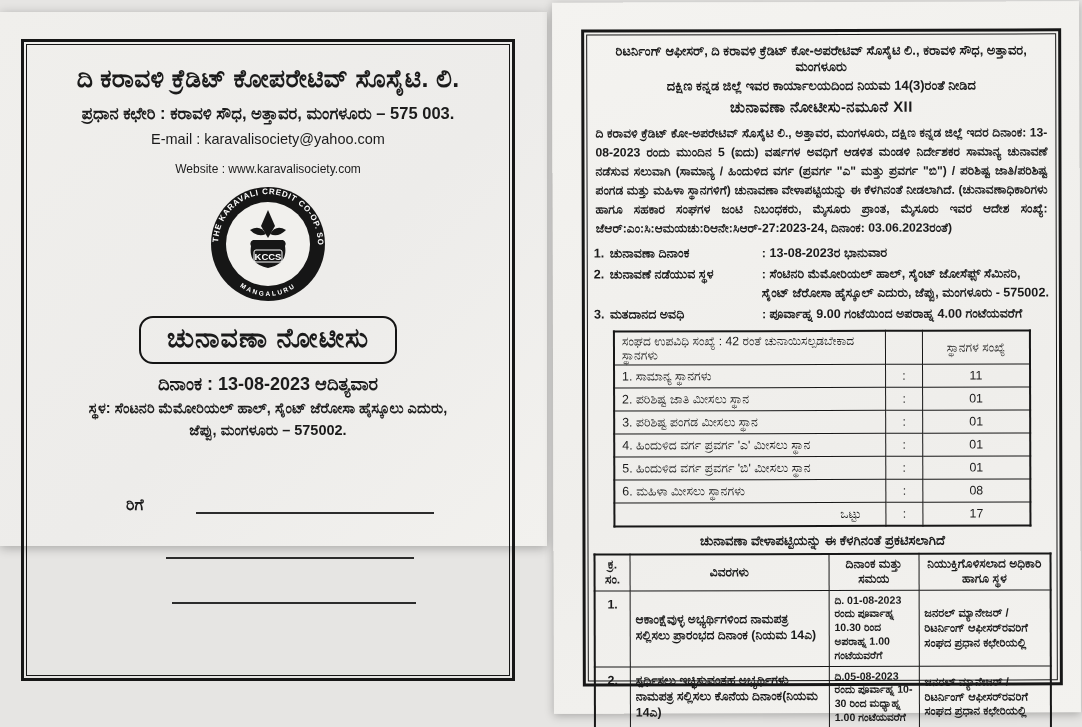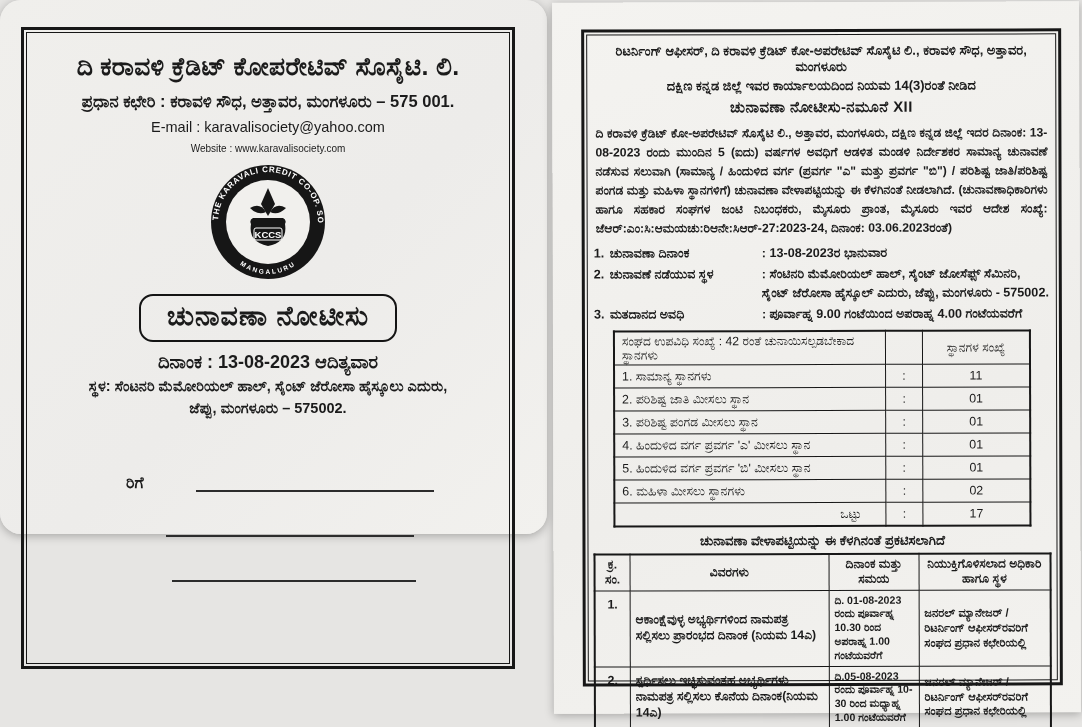--- a/index.html
+++ b/index.html
@@ -3,35 +3,35 @@
 <meta charset="utf-8">
 <style>
   html,body{margin:0;padding:0;}
   body{
     width:1082px;height:727px;position:relative;overflow:hidden;
     background:#e6e5e3;
     font-family:"Liberation Sans", sans-serif;
     color:#1b1b1b;
   }
   .paper{position:absolute;background:#f1f0ed;box-shadow:0 2px 10px rgba(0,0,0,0.28);}
-  #paper-left{left:0;top:0;width:547px;height:534px;background:linear-gradient(135deg,#f0efec 0%,#edecea 55%,#f2f1ee 100%);border-radius:21px;}
+  #paper-left{left:0;top:12px;width:547px;height:534px;background:linear-gradient(135deg,#f0efec 0%,#edecea 55%,#f2f1ee 100%);}
   #paper-right{left:553px;top:2px;width:527px;height:711px;background:linear-gradient(160deg,#f4f3f0 0%,#efeeeb 60%,#f3f2ef 100%);transform:rotate(-0.15deg);}
 
   .frame{position:absolute;border:3px solid #171717;background:transparent;}
   .frame-inner{position:absolute;inset:2px;border:1.5px solid #171717;pointer-events:none;}
   #frame-left{left:21px;top:27px;width:488px;height:636px;}
   #frame-right{left:29px;top:27px;width:474px;height:651px;}
 
   
   .fl-content{position:absolute;inset:8px 6px;text-align:center;}
   .org-name{font-size:25px;font-weight:bold;margin-top:14px;letter-spacing:0.3px;}
   .org-office{font-size:16.5px;font-weight:bold;margin-top:10px;}
   .org-phone{font-size:17px;font-weight:bold;margin-top:4px;}
   .org-email{font-size:14.5px;margin-top:8px;}
-  .org-website{font-size:10px;margin-top:8px;}
+  .org-website{font-size:12px;margin-top:15px;}
   .logo-wrap{margin-top:8px;}
   .notice-box-row{margin-top:8px;}
   .notice-box{display:inline-block;border:2.5px solid #141414;border-radius:14px;padding:5px 26px 8px;font-size:27px;font-weight:bold;letter-spacing:1px;}
   .date-line{font-size:18px;font-weight:bold;margin-top:10px;}
   .venue{font-size:14.5px;font-weight:bold;margin-top:5px;}
   .to-block{margin-top:30px;text-align:left;padding-left:96px;}
   .to-row{height:45px;display:flex;align-items:flex-end;gap:44px;}
   .to-label{font-size:16px;font-weight:bold;margin-right:8px;}
   .uline{display:inline-block;border-bottom:2.2px solid #2c2c2c;}
   .u1{width:238px;}
@@ -72,21 +72,21 @@
   .sched-table .off{width:128px;text-align:left;font-size:11.4px;font-weight:bold;}
 </style>
 </head>
 <body>
 
 <div class="paper" id="paper-left">
   <div class="frame" id="frame-left">
     <div class="frame-inner"></div>
     <div class="fl-content">
       <div class="org-name">ದಿ ಕರಾವಳಿ ಕ್ರೆಡಿಟ್ ಕೋಪರೇಟಿವ್ ಸೊಸೈಟಿ. ಲಿ.</div>
-      <div class="org-office">ಪ್ರಧಾನ ಕಛೇರಿ : ಕರಾವಳಿ ಸೌಧ, ಅತ್ತಾವರ, ಮಂಗಳೂರು – 575 001.</div>
+      <div class="org-office">ಪ್ರಧಾನ ಕಛೇರಿ : ಕರಾವಳಿ ಸೌಧ, ಅತ್ತಾವರ, ಮಂಗಳೂರು – 575 003.</div>
       <div class="org-email">E-mail : karavalisociety@yahoo.com</div>
       <div class="org-website">Website : www.karavalisociety.com</div>
 
       <div class="logo-wrap">
         <svg width="120" height="120" viewBox="0 0 120 120">
           <circle cx="60" cy="60" r="57" fill="#161616"></circle>
           <circle cx="60" cy="60" r="42" fill="#f1f0ed"></circle>
           <defs>
             <path id="arcTop" d="M 60,60 m -50,0 a 50,50 0 1 1 100,0"></path>
             <path id="arcBot" d="M 14,66 A 46,46 0 0 0 106,66"></path>
@@ -189,21 +189,21 @@
           <td class="sv">01</td>
         </tr>
         <tr>
           <td class="sl">5. ಹಿಂದುಳಿದ ವರ್ಗ ಪ್ರವರ್ಗ 'ಬಿ' ಮೀಸಲು ಸ್ಥಾನ</td>
           <td class="sc">:</td>
           <td class="sv">01</td>
         </tr>
         <tr>
           <td class="sl">6. ಮಹಿಳಾ ಮೀಸಲು ಸ್ಥಾನಗಳು</td>
           <td class="sc">:</td>
-          <td class="sv">02</td>
+          <td class="sv">08</td>
         </tr>
         <tr>
           <td class="sl total">ಒಟ್ಟು</td>
           <td class="sc">:</td>
           <td class="sv">17</td>
         </tr>
       </tbody>
         </table>
 
       <div class="sched-caption">ಚುನಾವಣಾ ವೇಳಾಪಟ್ಟಿಯನ್ನು ಈ ಕೆಳಗಿನಂತೆ ಪ್ರಕಟಿಸಲಾಗಿದೆ</div>

